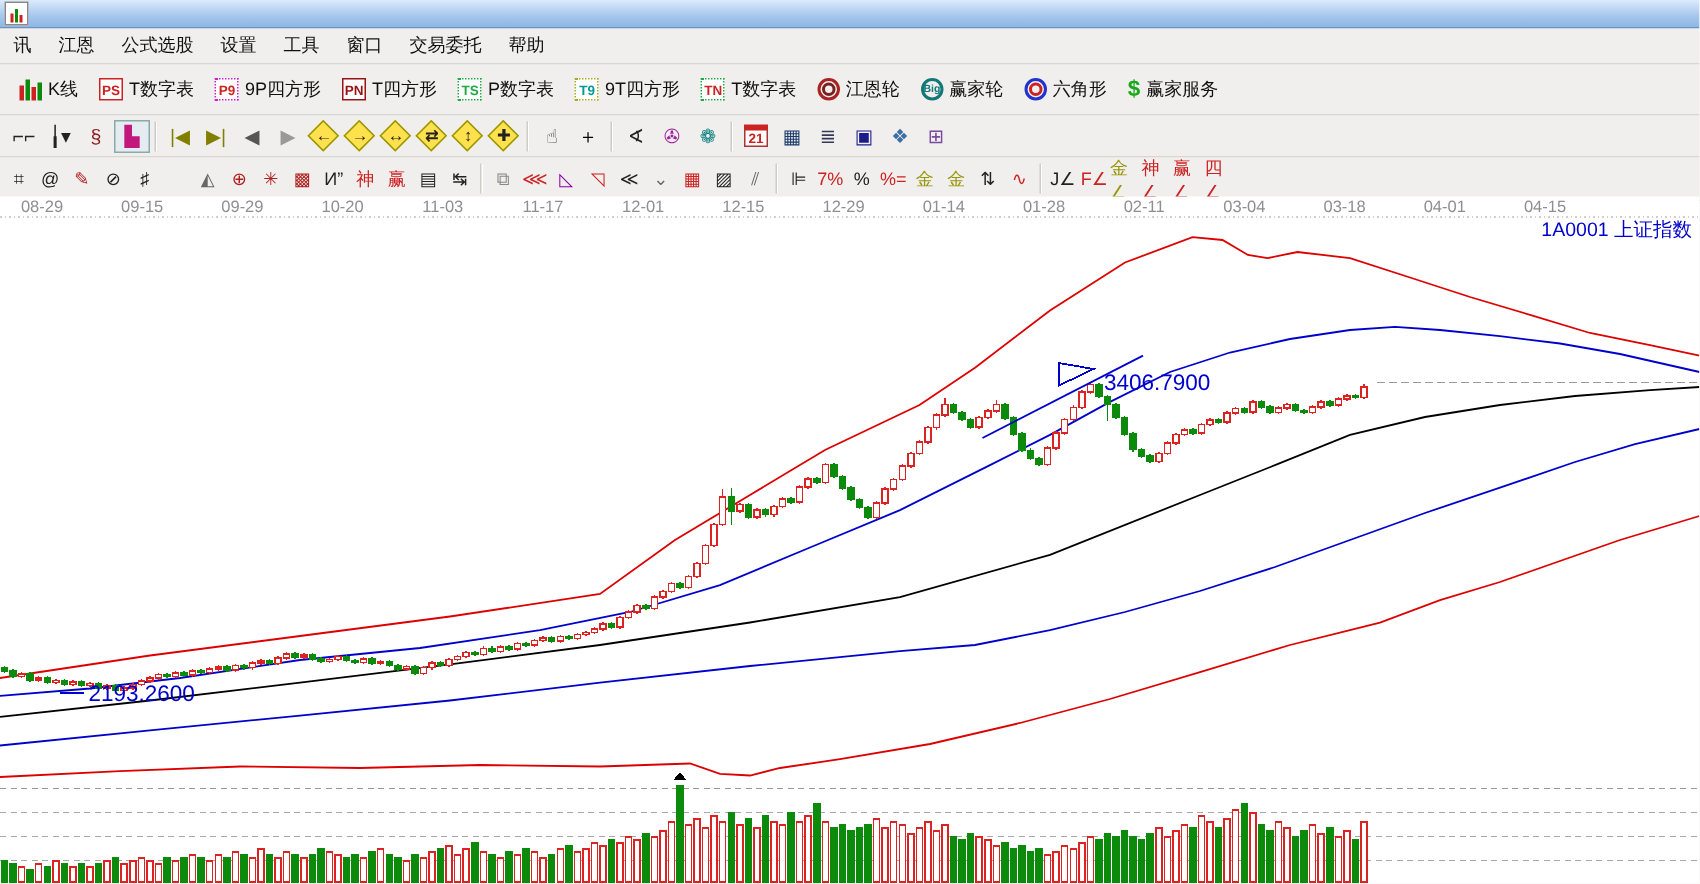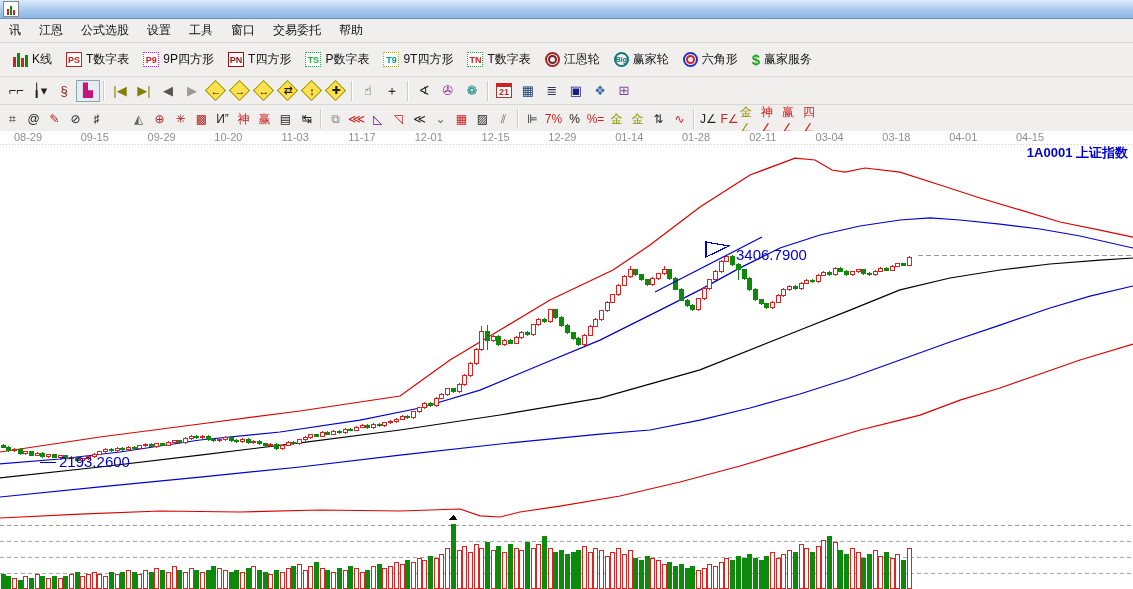--- a/index.html
+++ b/index.html
@@ -35,21 +35,21 @@
   .dmd{position:relative}
   .dmd::before{content:"";position:absolute;left:4px;top:3px;width:13px;height:13px;
     background:#ffe14d;border:1px solid #97970a;transform:rotate(45deg)}
   .dmd span{position:relative;z-index:1;font-size:11px;font-weight:bold;color:#222}
   .cal{width:16px;height:15px;background:#fff;border:1px solid #a33;border-top:4px solid #c22;
     font-size:9px;font-weight:bold;color:#c22;display:flex;align-items:center;justify-content:center;box-sizing:border-box}
   .chart{position:absolute;top:131px;left:0;width:1133px;height:458px;background:#fff}
   .chart svg{position:absolute;left:0;top:0}
   .ind{position:absolute;top:14px;left:2px;font-size:13px;white-space:nowrap;z-index:3;background:transparent}
   .ind b{font-weight:normal;margin-right:14px}
-  .sym{position:absolute;top:13px;right:5px;font-size:13px;font-weight:bold;color:#0000cc;z-index:3}
+  .sym{position:absolute;top:13px;right:5px;font-size:13px;font-weight:normal;color:#0000cc;z-index:3}
 </style>
 </head>
 <body>
 
 <div class="titlebar">
   <span class="app-ico">
     <i style="height:6px;background:#cc2222"></i>
       <i style="height:9px;background:#0c8a0c"></i>
       <i style="height:5px;background:#cc2222"></i>
   </span>

